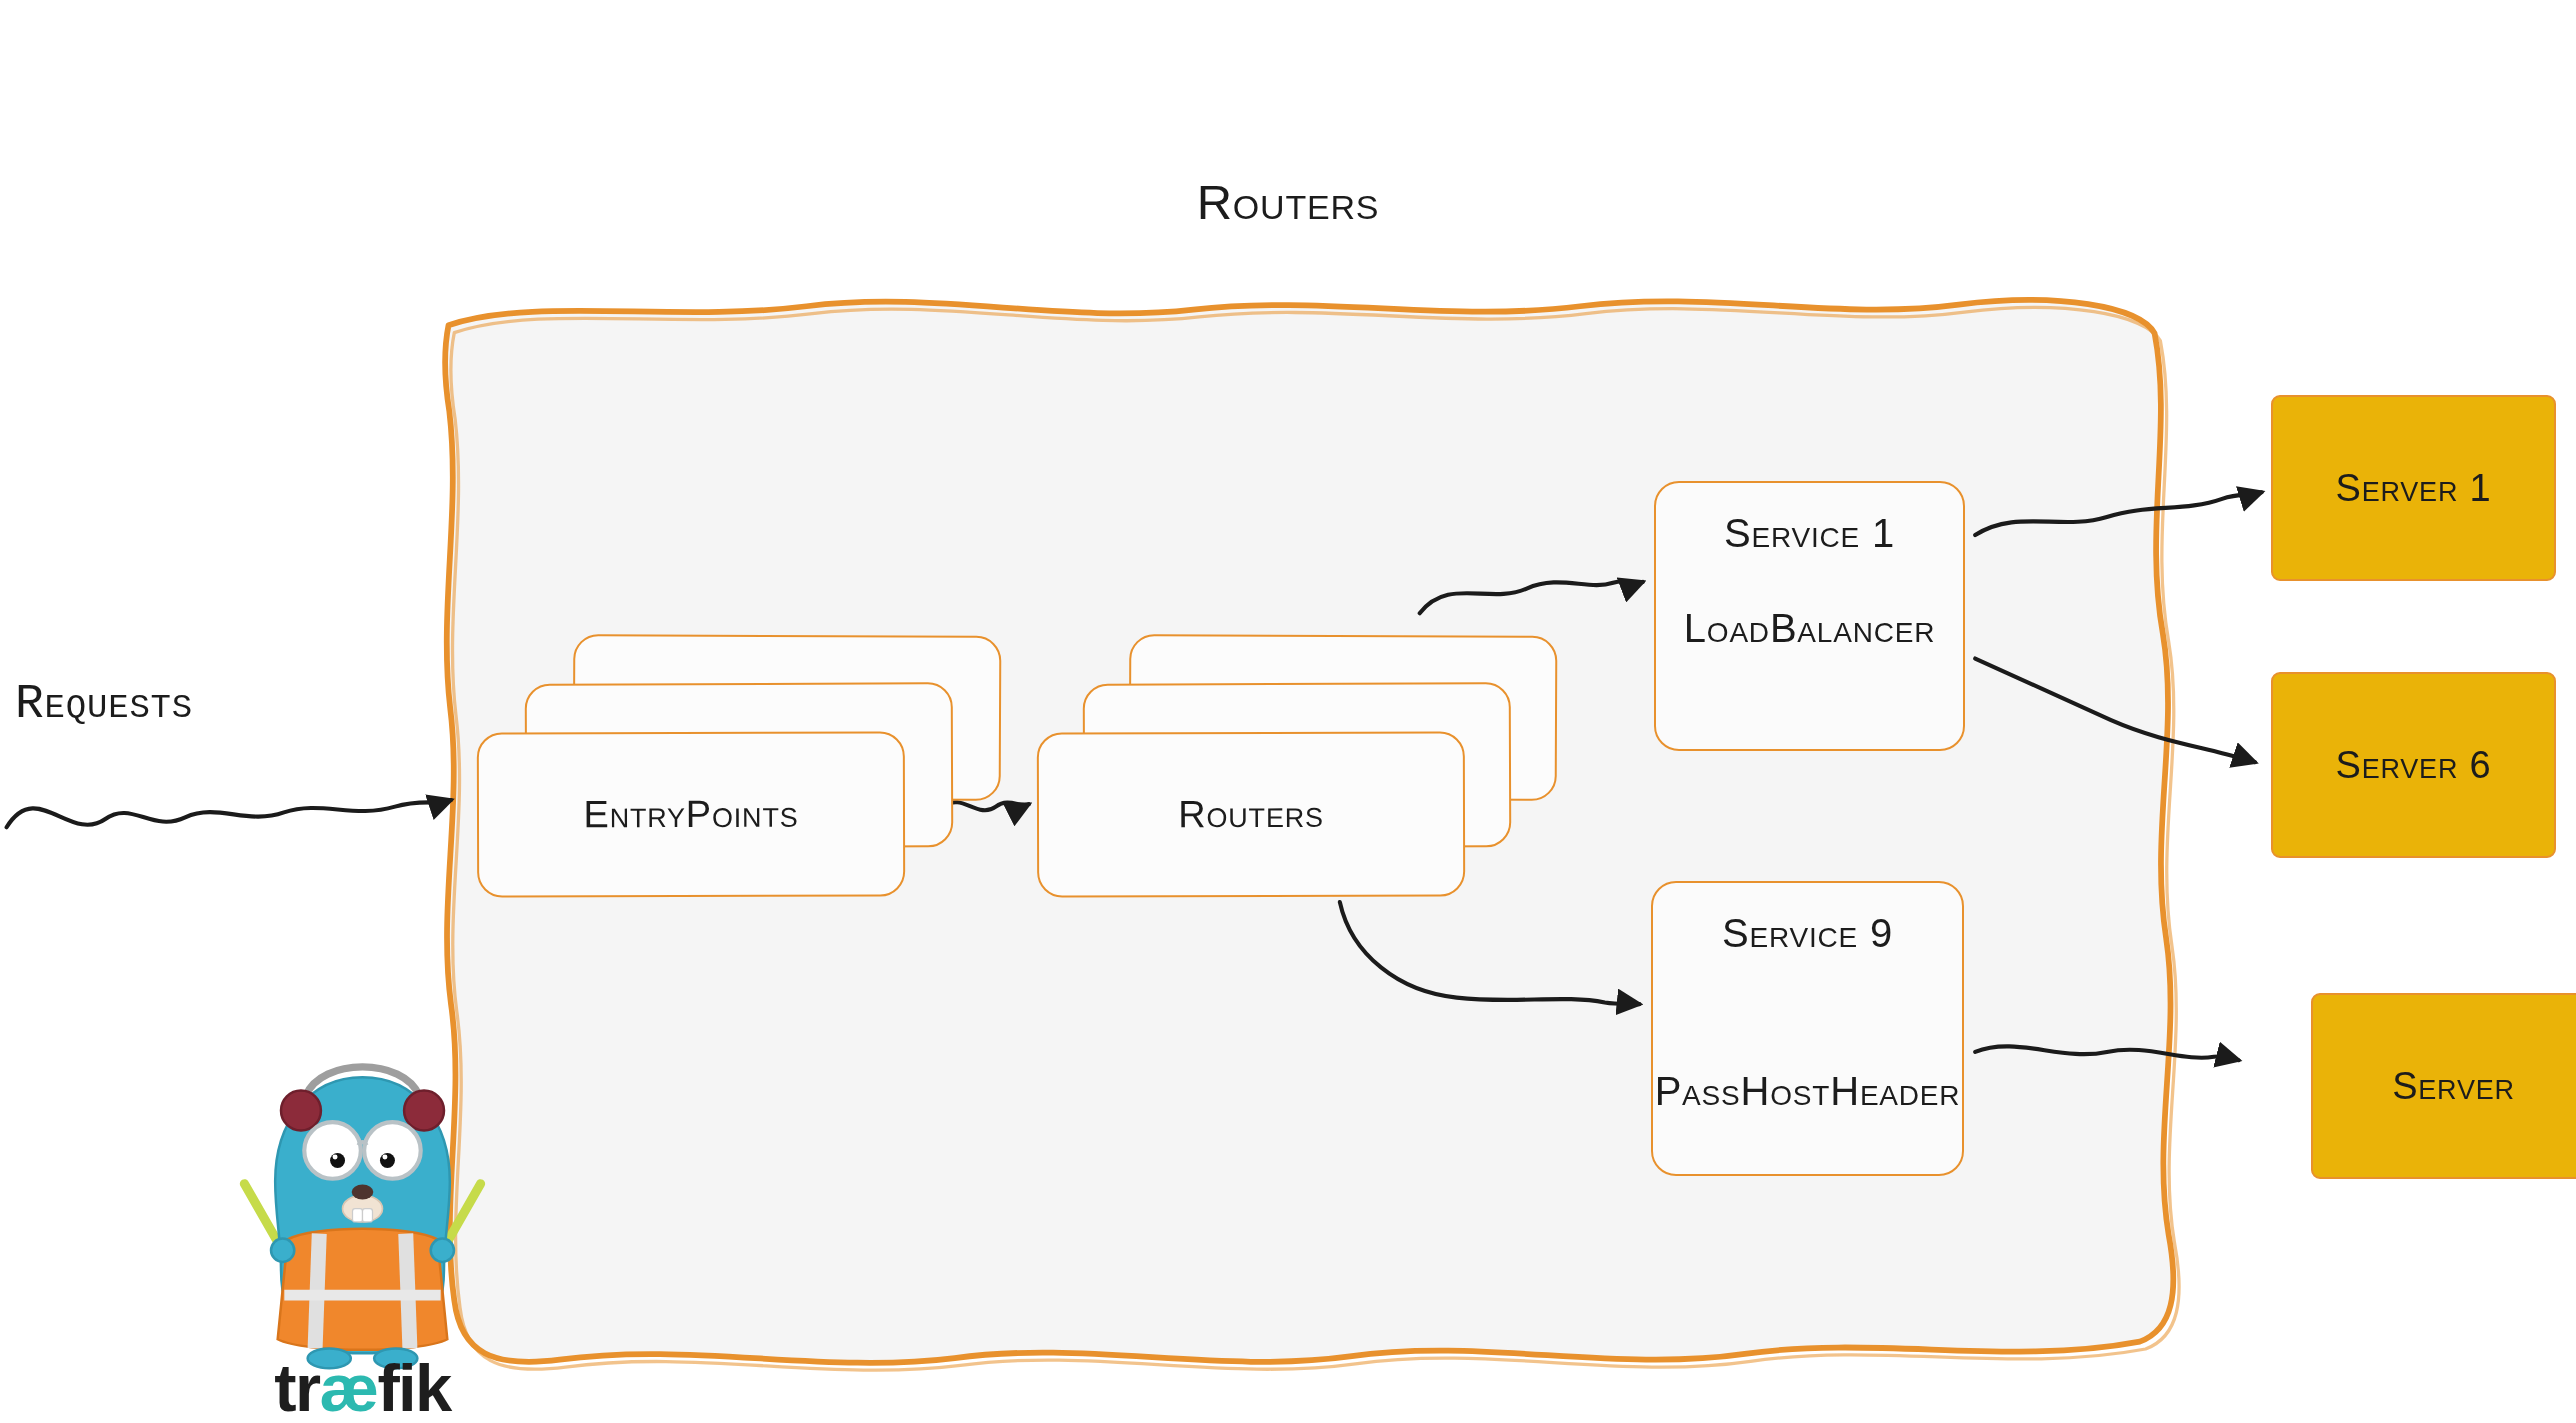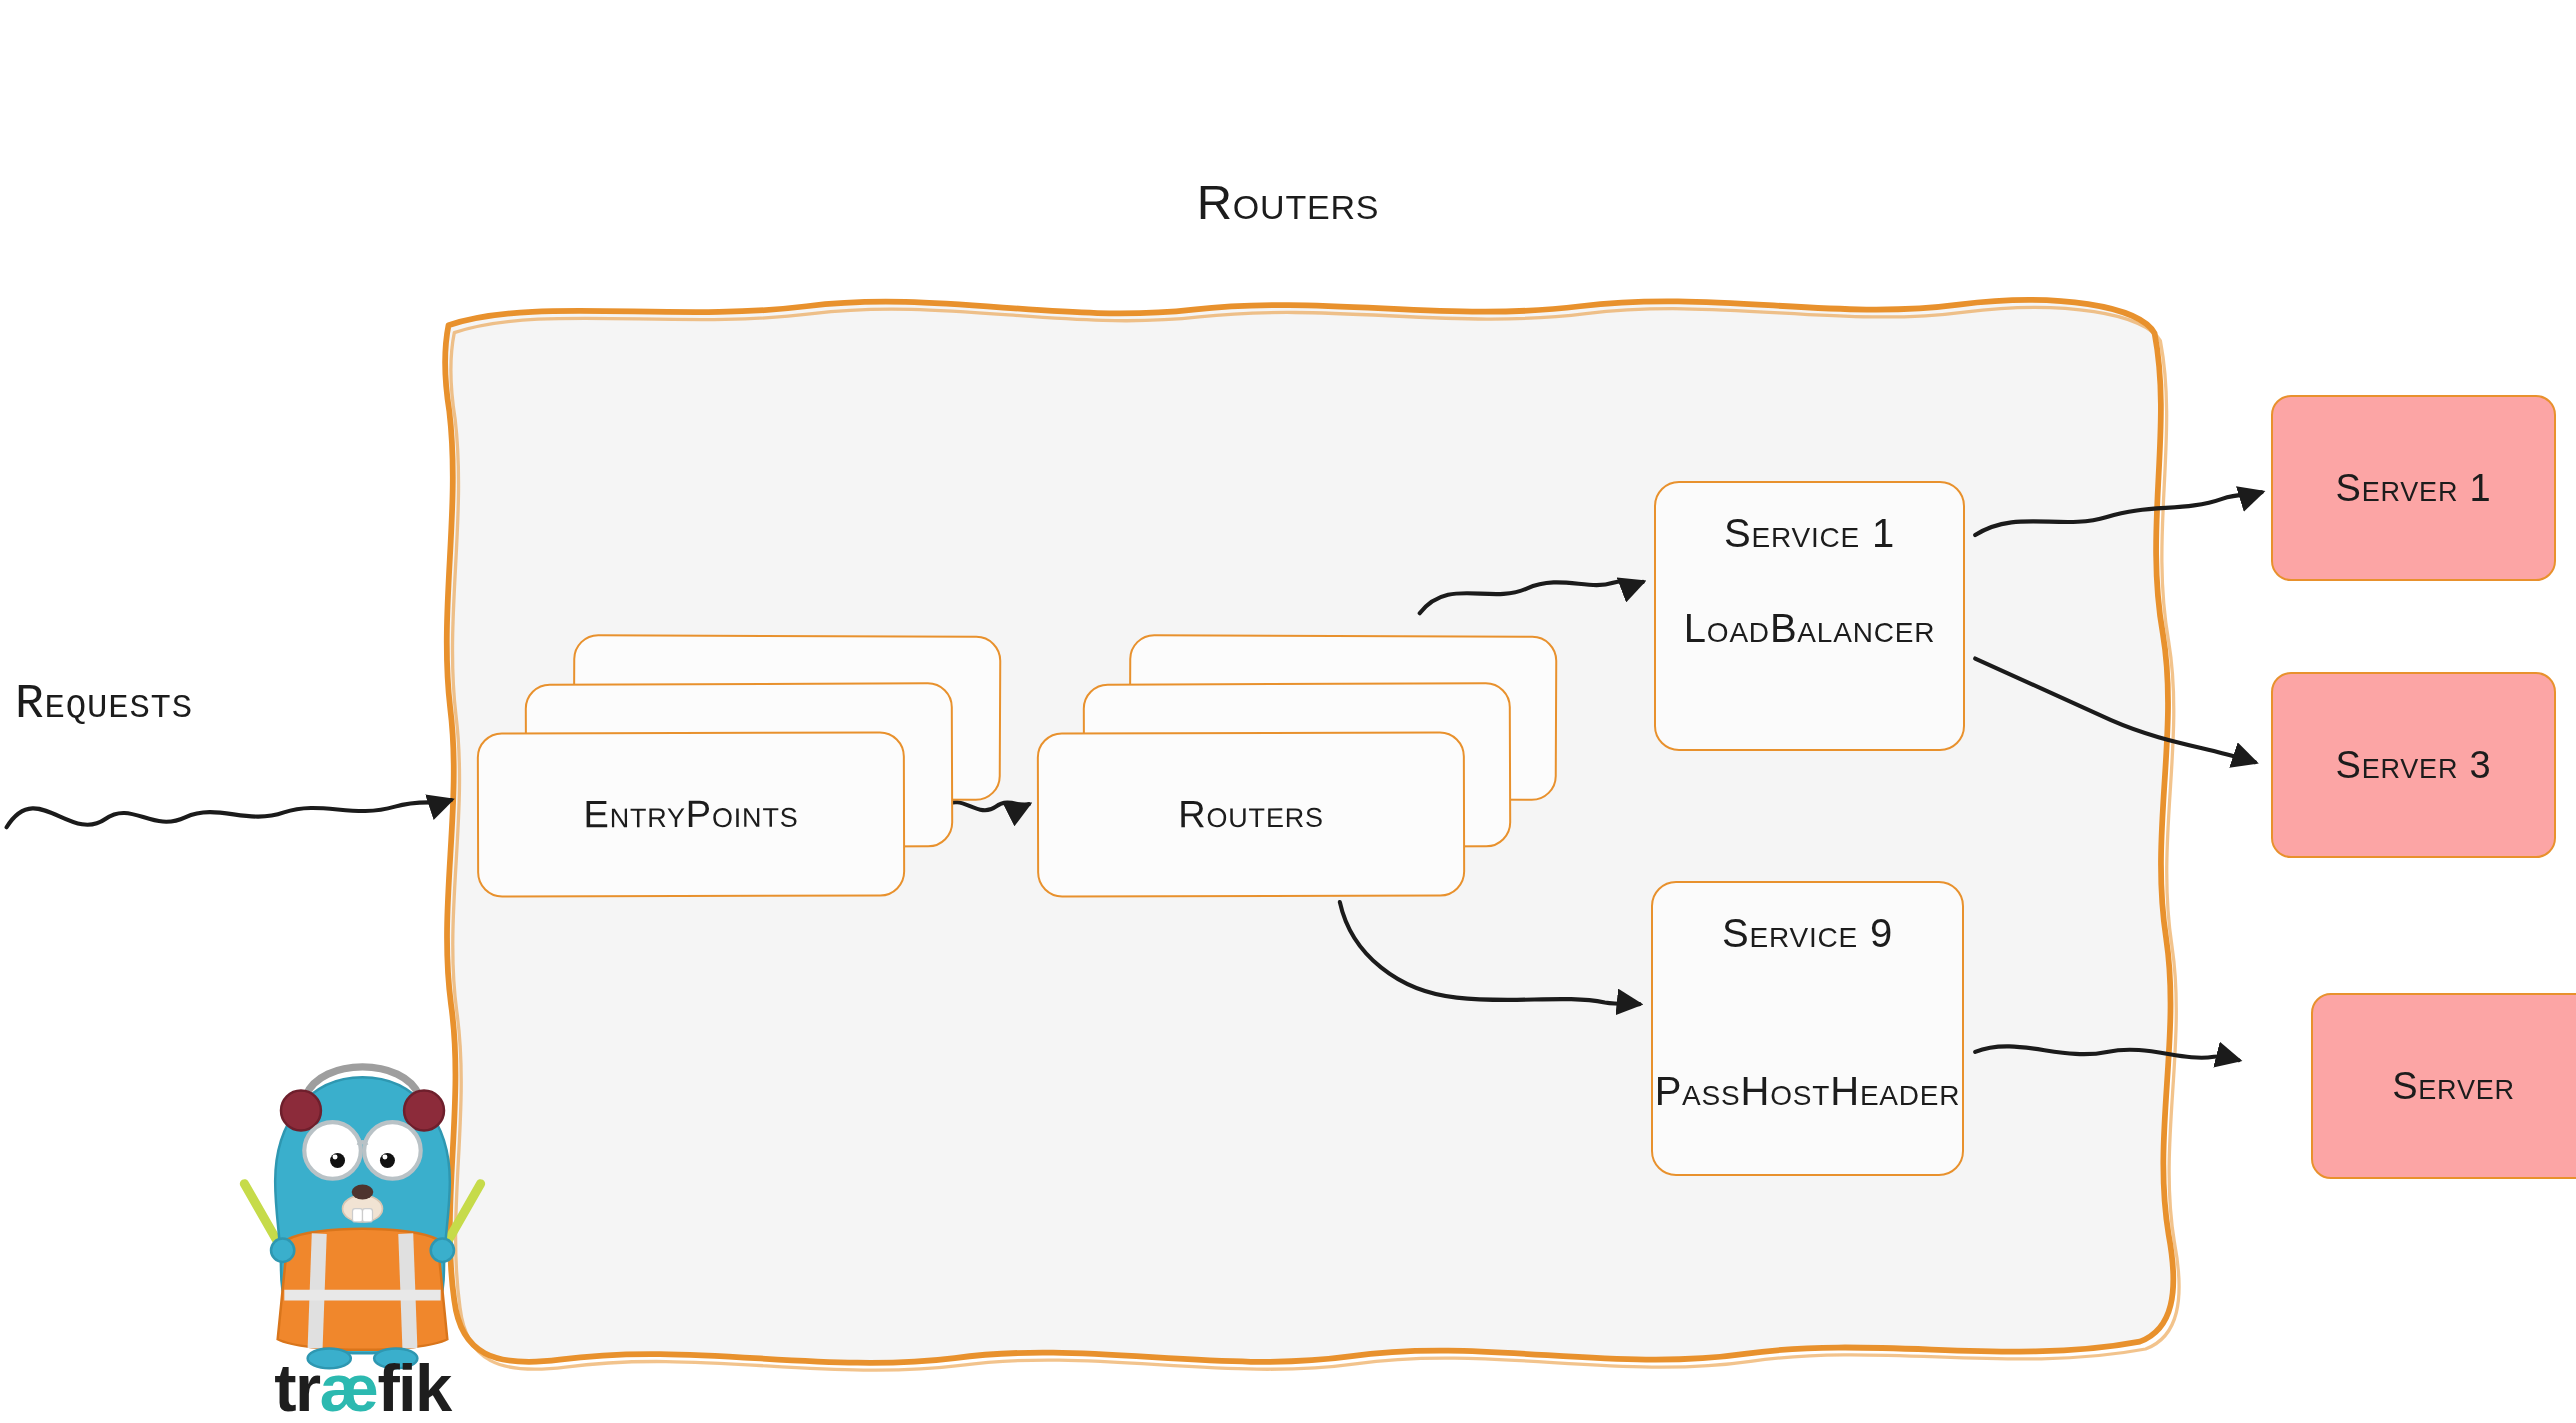--- a/index.html
+++ b/index.html
@@ -36,22 +36,22 @@
     font-size:40px; color:#1c1c1c;
   }
   .service-props {
     position:absolute; left:0; width:100%; text-align:center;
     font-size:40px; color:#1c1c1c; line-height:1.75;
   }
   .svc1-props { top:110px; }
   .svc2-props { top:173px; }
 
   .server-box {
-    background:#fca5a5; display:flex; align-items:center; justify-content:center;
-    border-radius:20px;
+    background:#eab308; display:flex; align-items:center; justify-content:center;
+    border-radius:9px;
   }
   .server-label { font-size:38px; color:#1c1c1c; }
 
   .gopher-wrap { position:absolute; left:229px; top:1044px; width:267px; height:326px; }
 
   .wordmark {
     position:absolute; left:206px; top:1356px; width:313px; text-align:center;
     font-size:67px; line-height:0.95; font-weight:bold; color:#1e1e1e; letter-spacing:-1.6px;
   }
   .wordmark .ae { color:#2CB9B0; }
@@ -158,21 +158,21 @@
   <div class="service-name sc">Service 9</div>
   <div class="service-props svc2-props">
     <div class="sc">PassHostHeader</div>
   </div>
 </div>
 
 <div class="box server-box" style="left:2271px; top:395px; width:285px; height:186px;">
   <span class="server-label sc">Server 1</span>
 </div>
 <div class="box server-box" style="left:2271px; top:672px; width:285px; height:186px;">
-  <span class="server-label sc">Server 3</span>
+  <span class="server-label sc">Server 6</span>
 </div>
 <div class="box server-box" style="left:2271px; top:993px; width:285px; height:186px;margin-left:40px;">
   <span class="server-label sc">Server</span>
 </div>
 
 <div class="gopher-wrap">
   <svg viewBox="0 0 320 392" width="267" height="326" xmlns="http://www.w3.org/2000/svg">
 
     <line x1="62" y1="245" x2="18" y2="168" stroke="#C6DB4A" stroke-width="11" stroke-linecap="round"></line>
     <line x1="258" y1="245" x2="302" y2="168" stroke="#C6DB4A" stroke-width="11" stroke-linecap="round"></line>

